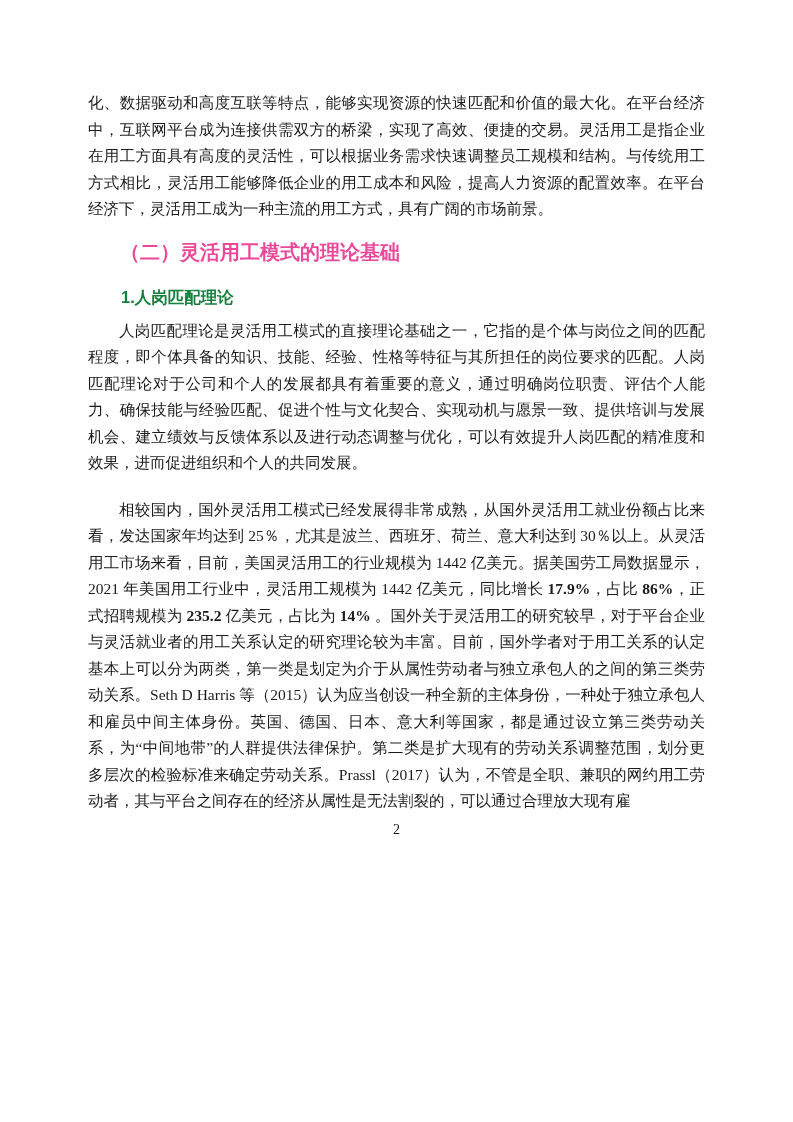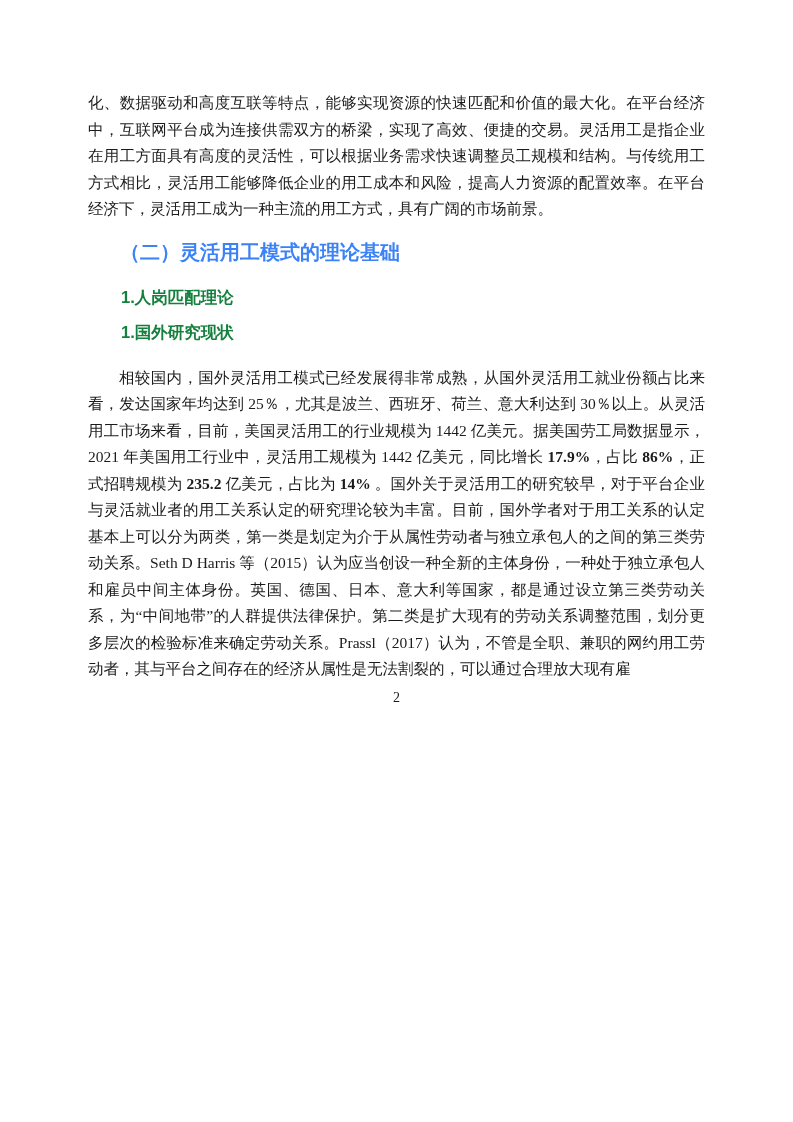--- a/index.html
+++ b/index.html
@@ -28,21 +28,21 @@
     word-break: break-all;
   }
   p.body.indent { text-indent: 2em; }
   p.body .bold { font-weight: bold; }
   h2.sec {
     margin: 0;
     font-family: "Liberation Sans", "DejaVu Sans", sans-serif;
     font-weight: bold;
     font-size: 20px;
     line-height: 29px;
-    color: #3b82f6;
+    color: #ec4899;
     text-indent: 1.6em;
   }
   h2.sec.h2-1 { margin-top: 15px; }
   h2.sec.h2-2 { margin-top: 22px; }
   h3.sub {
     margin: 0;
     font-family: "Liberation Sans", "DejaVu Sans", sans-serif;
     font-weight: bold;
     font-size: 16.5px;
     line-height: 26px;
@@ -68,23 +68,23 @@
 <body>
 
 <div class="page">
 
   <p class="body first">化、数据驱动和高度互联等特点，能够实现资源的快速匹配和价值的最大化。在平台经济中，互联网平台成为连接供需双方的桥梁，实现了高效、便捷的交易。灵活用工是指企业在用工方面具有高度的灵活性，可以根据业务需求快速调整员工规模和结构。与传统用工方式相比，灵活用工能够降低企业的用工成本和风险，提高人力资源的配置效率。在平台经济下，灵活用工成为一种主流的用工方式，具有广阔的市场前景。</p>
 
   <h2 class="sec h2-1">（二）灵活用工模式的理论基础</h2>
 
   <h3 class="sub h3-1">1.人岗匹配理论</h3>
 
+  <p class="body indent p2">人岗匹配理论是灵活用工模式的直接理论基础之一，它指的是个体与岗位之间的匹配程度，即个体具备的知识、技能、经验、性格等特征与其所担任的岗位要求的匹配。人岗匹配理论对于公司和个人的发展都具有着重要的意义，通过明确岗位职责、评估个人能力、确保技能与经验匹配、促进个性与文化契合、实现动机与愿景一致、提供培训与发展机会、建立绩效与反馈体系以及进行动态调整与优化，可以有效提升人岗匹配的精准度和效果，进而促进组织和个人的共同发展。</p>
 
 
 
 
-  <h3 class="sub h3-3">1.国外研究现状</h3>
 
   <p class="body indent p4"><span>相较国内，国外灵活用工模式已经发展得非常成熟，从国外灵活用工就业份额占比来看，发达国家年均达到 25％，尤其是波兰、西班牙、荷兰、意大利达到 30％以上。从灵活用工市场来看，目前，美国灵活用工的行业规模为 1442 亿美元。据美国劳工局数据显示，2021 年美国用工行业中，灵活用工规模为 1442 亿美元，同比增长 </span><span class="bold">17.9%</span><span>，占比 </span><span class="bold">86%</span><span>，正式招聘规模为 </span><span class="bold">235.2</span><span> 亿美元，占比为 </span><span class="bold">14%</span><span> 。国外关于灵活用工的研究较早，对于平台企业与灵活就业者的用工关系认定的研究理论较为丰富。目前，国外学者对于用工关系的认定基本上可以分为两类，第一类是划定为介于从属性劳动者与独立承包人的之间的第三类劳动关系。Seth D Harris 等（2015）认为应当创设一种全新的主体身份，一种处于独立承包人和雇员中间主体身份。英国、德国、日本、意大利等国家，都是通过设立第三类劳动关系，为“中间地带”的人群提供法律保护。第二类是扩大现有的劳动关系调整范围，划分更多层次的检验标准来确定劳动关系。Prassl（2017）认为，不管是全职、兼职的网约用工劳动者，其与平台之间存在的经济从属性是无法割裂的，可以通过合理放大现有雇</span></p>
 
   <div class="page-number">2</div>
 
 </div>
 
 </body></html>

